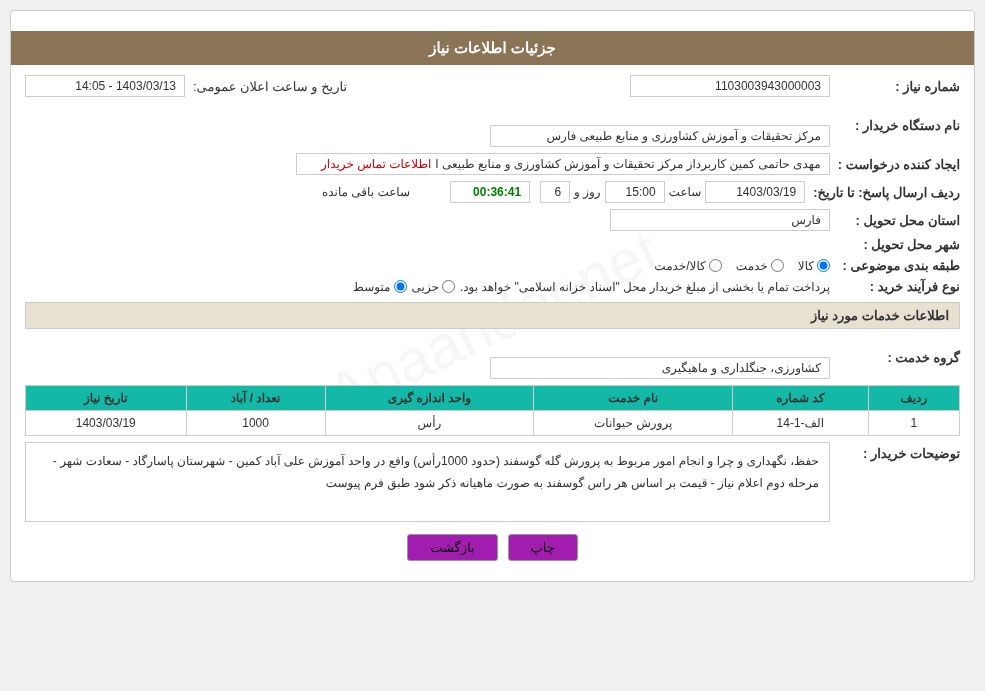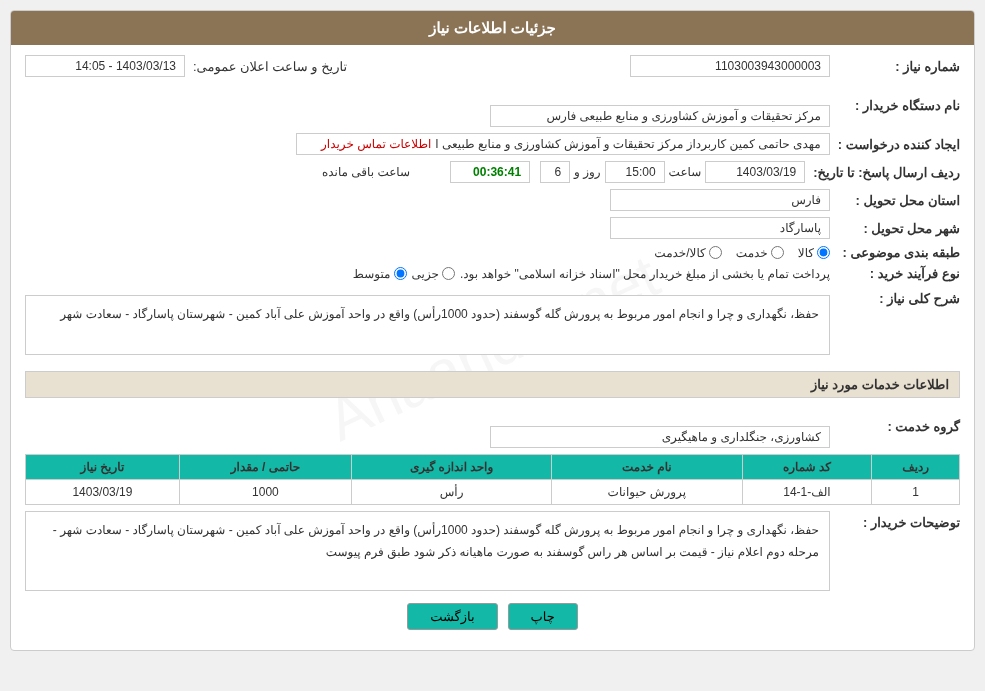--- a/index.html
+++ b/index.html
@@ -22,20 +22,21 @@
       border-radius: 4px;
       overflow: hidden;
     }
     .card-header {
       background: #8B7355;
       color: #fff;
       text-align: center;
       padding: 8px 12px;
       font-size: 15px;
       font-weight: bold;
+      margin-top: 20px;
     }
     .card-body {
       padding: 10px 14px;
     }
     .info-row {
       display: flex;
       align-items: center;
       margin-bottom: 6px;
       flex-wrap: wrap;
     }
@@ -136,21 +137,21 @@
     .footer-buttons {
       display: flex;
       justify-content: center;
       gap: 10px;
       margin-top: 12px;
       padding-bottom: 10px;
     }
     .btn {
       padding: 5px 22px;
       border: 1px solid #999;
-      background: #14b8a6;
+      background: #a21caf;
       cursor: pointer;
       font-size: 13px;
       font-family: Tahoma, Arial, sans-serif;
       border-radius: 3px;
     }
     .watermark-wrapper {
       position: relative;
     }
     .watermark {
       position: absolute;
@@ -228,21 +229,20 @@
           </span>
         </div>
 
         <div class="info-row">
           <span class="label-cell">استان محل تحویل :</span>
           <div class="value-box medium">فارس</div>
         </div>
 
         <div class="info-row">
           <span class="label-cell">شهر محل تحویل :</span>
-          <div class="value-box medium">پاسارگاد</div>
         </div>
 
         <div class="info-row">
           <span class="label-cell">طبقه بندی موضوعی :</span>
           <div class="radio-group">
             <div class="radio-item">
               <input type="radio" name="category" style=""> 
                 <span>کالا/خدمت</span>
             </div>
             <div class="radio-item">
@@ -264,40 +264,36 @@
                 <span>متوسط</span>
             </div>
             <div class="radio-item">
               <input type="radio" name="ptype" style=""> 
                 <span>جزیی</span>
             </div>
             <span class="purchase-note">پرداخت تمام یا بخشی از مبلغ خریدار محل "اسناد خزانه اسلامی" خواهد بود.</span>
           </div>
         </div>
 
-        <div class="info-row" style="align-items:flex-start;">
-          <span class="label-cell" style="padding-top:4px;">شرح کلی نیاز :</span>
-          <div class="description-box" style="flex:1;">حفظ، نگهداری و چرا و انجام امور مربوط به پرورش گله گوسفند (حدود 1000رأس) واقع در واحد آموزش علی آباد کمین - شهرستان پاسارگاد - سعادت شهر</div>
-        </div>
 
         <div class="section-header">اطلاعات خدمات مورد نیاز</div>
 
         <div class="info-row">
           <span class="label-cell">گروه خدمت :</span>
           <div class="value-box wide">کشاورزی، جنگلداری و ماهیگیری</div>
         </div>
 
         <table class="services-table">
           <thead>
             <tr>
               <th>ردیف</th>
               <th>کد شماره</th>
               <th>نام خدمت</th>
               <th>واحد اندازه گیری</th>
-              <th>حاتمی / مقدار</th>
+              <th>تعداد / آباد</th>
               <th>تاریخ نیاز</th>
             </tr>
           </thead>
           <tbody>
             <tr>
               <td>1</td>
               <td>الف-1-14</td>
               <td>پرورش حیوانات</td>
               <td>رأس</td>
               <td>1000</td>

